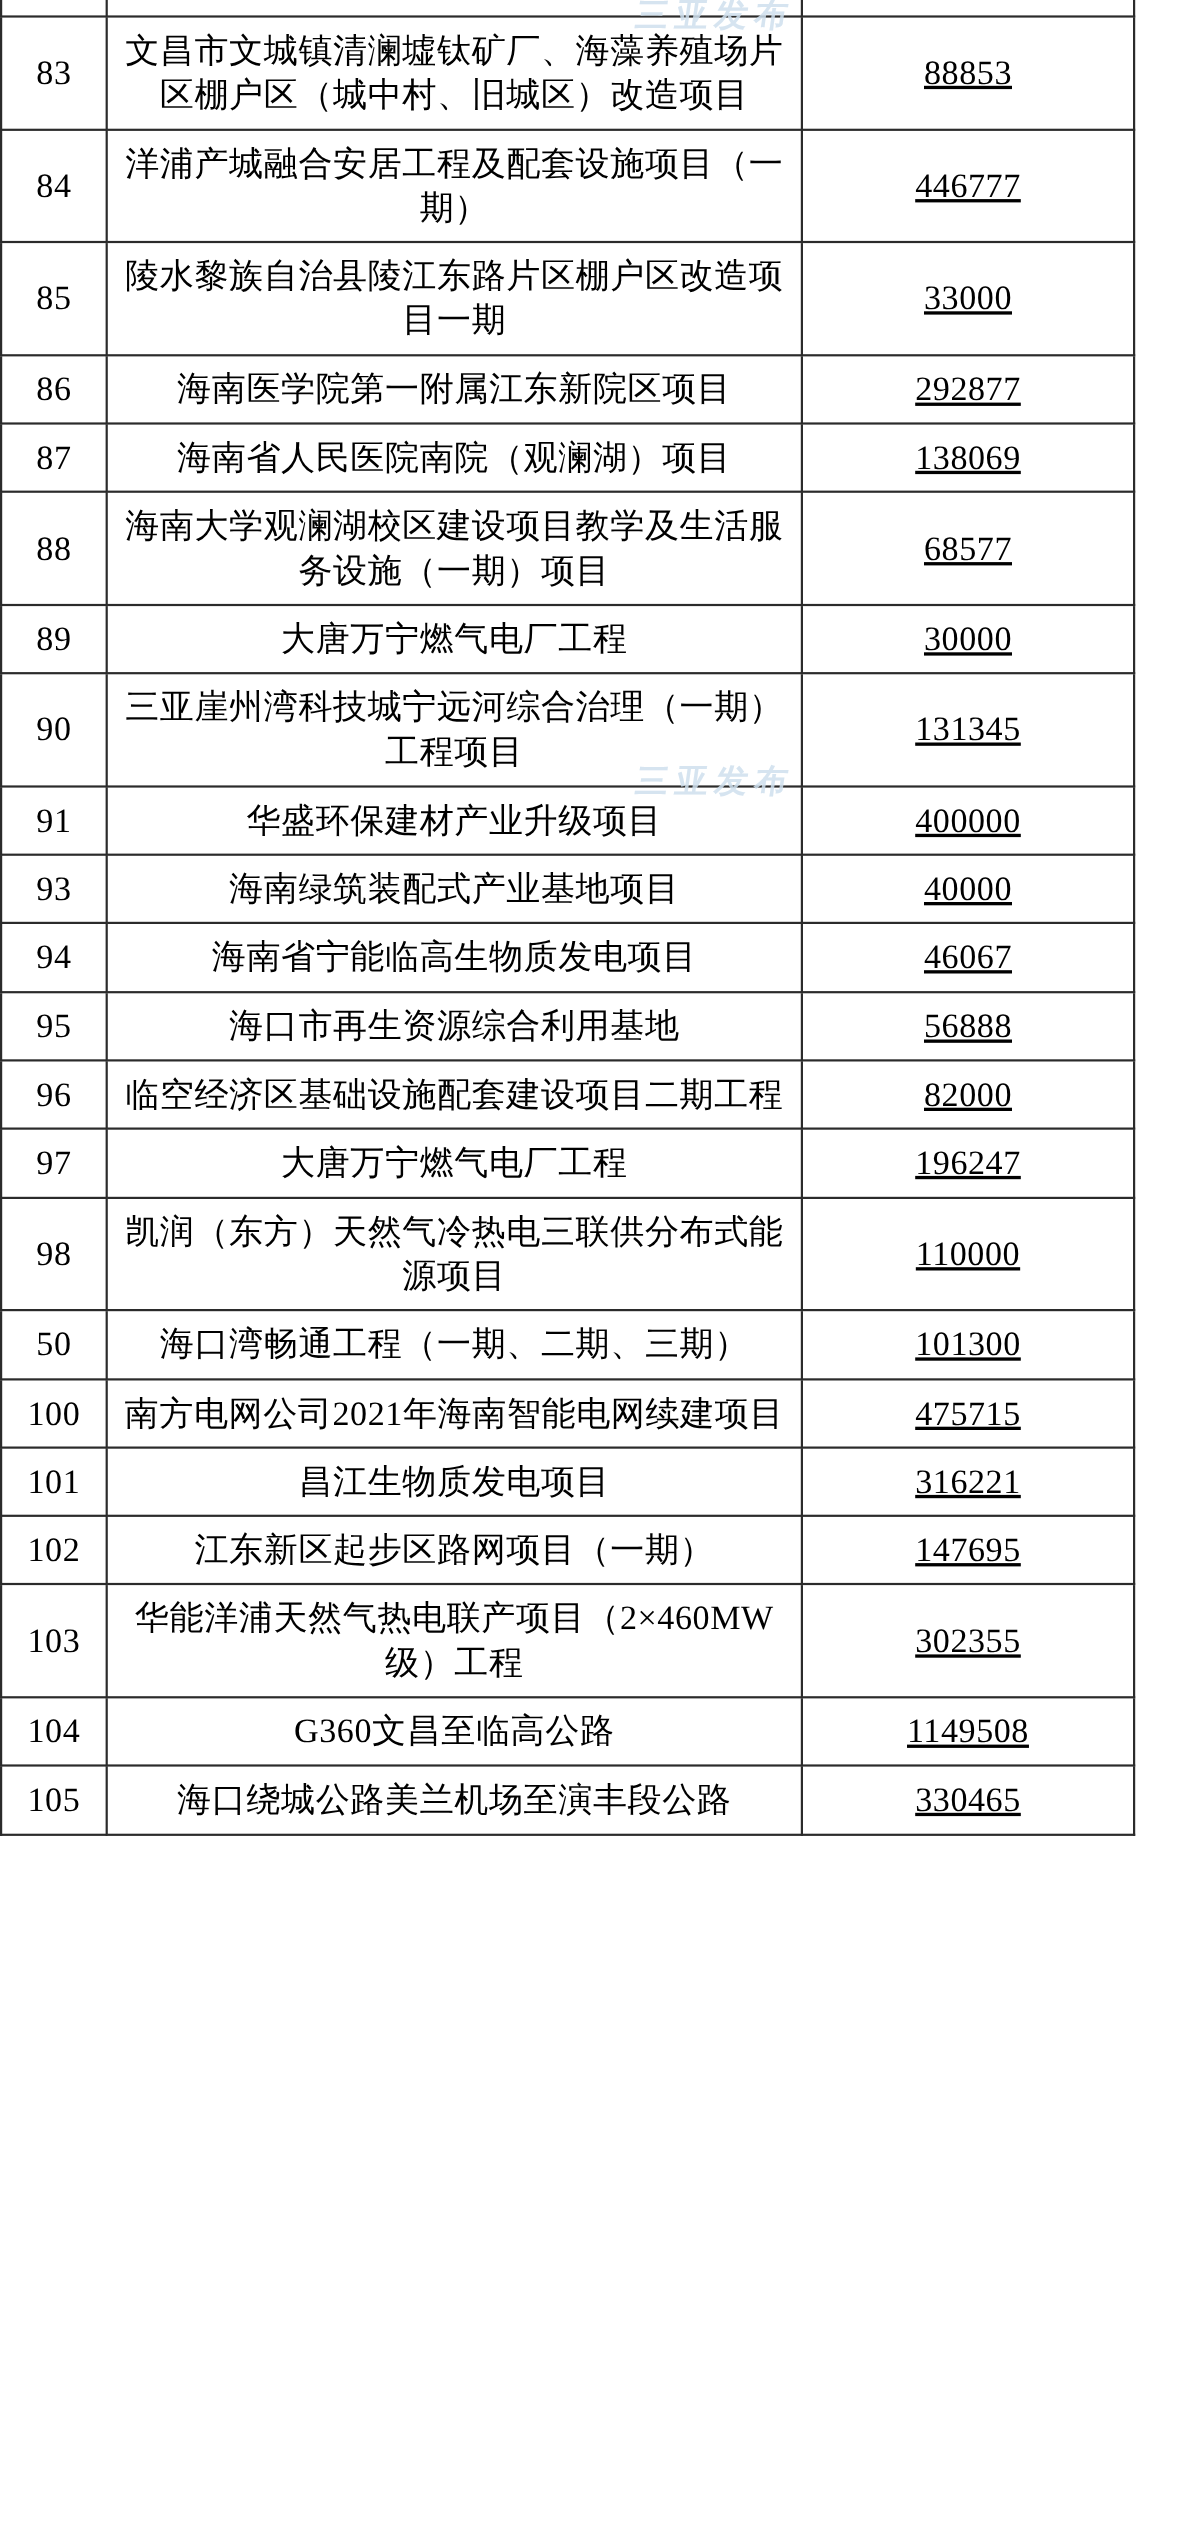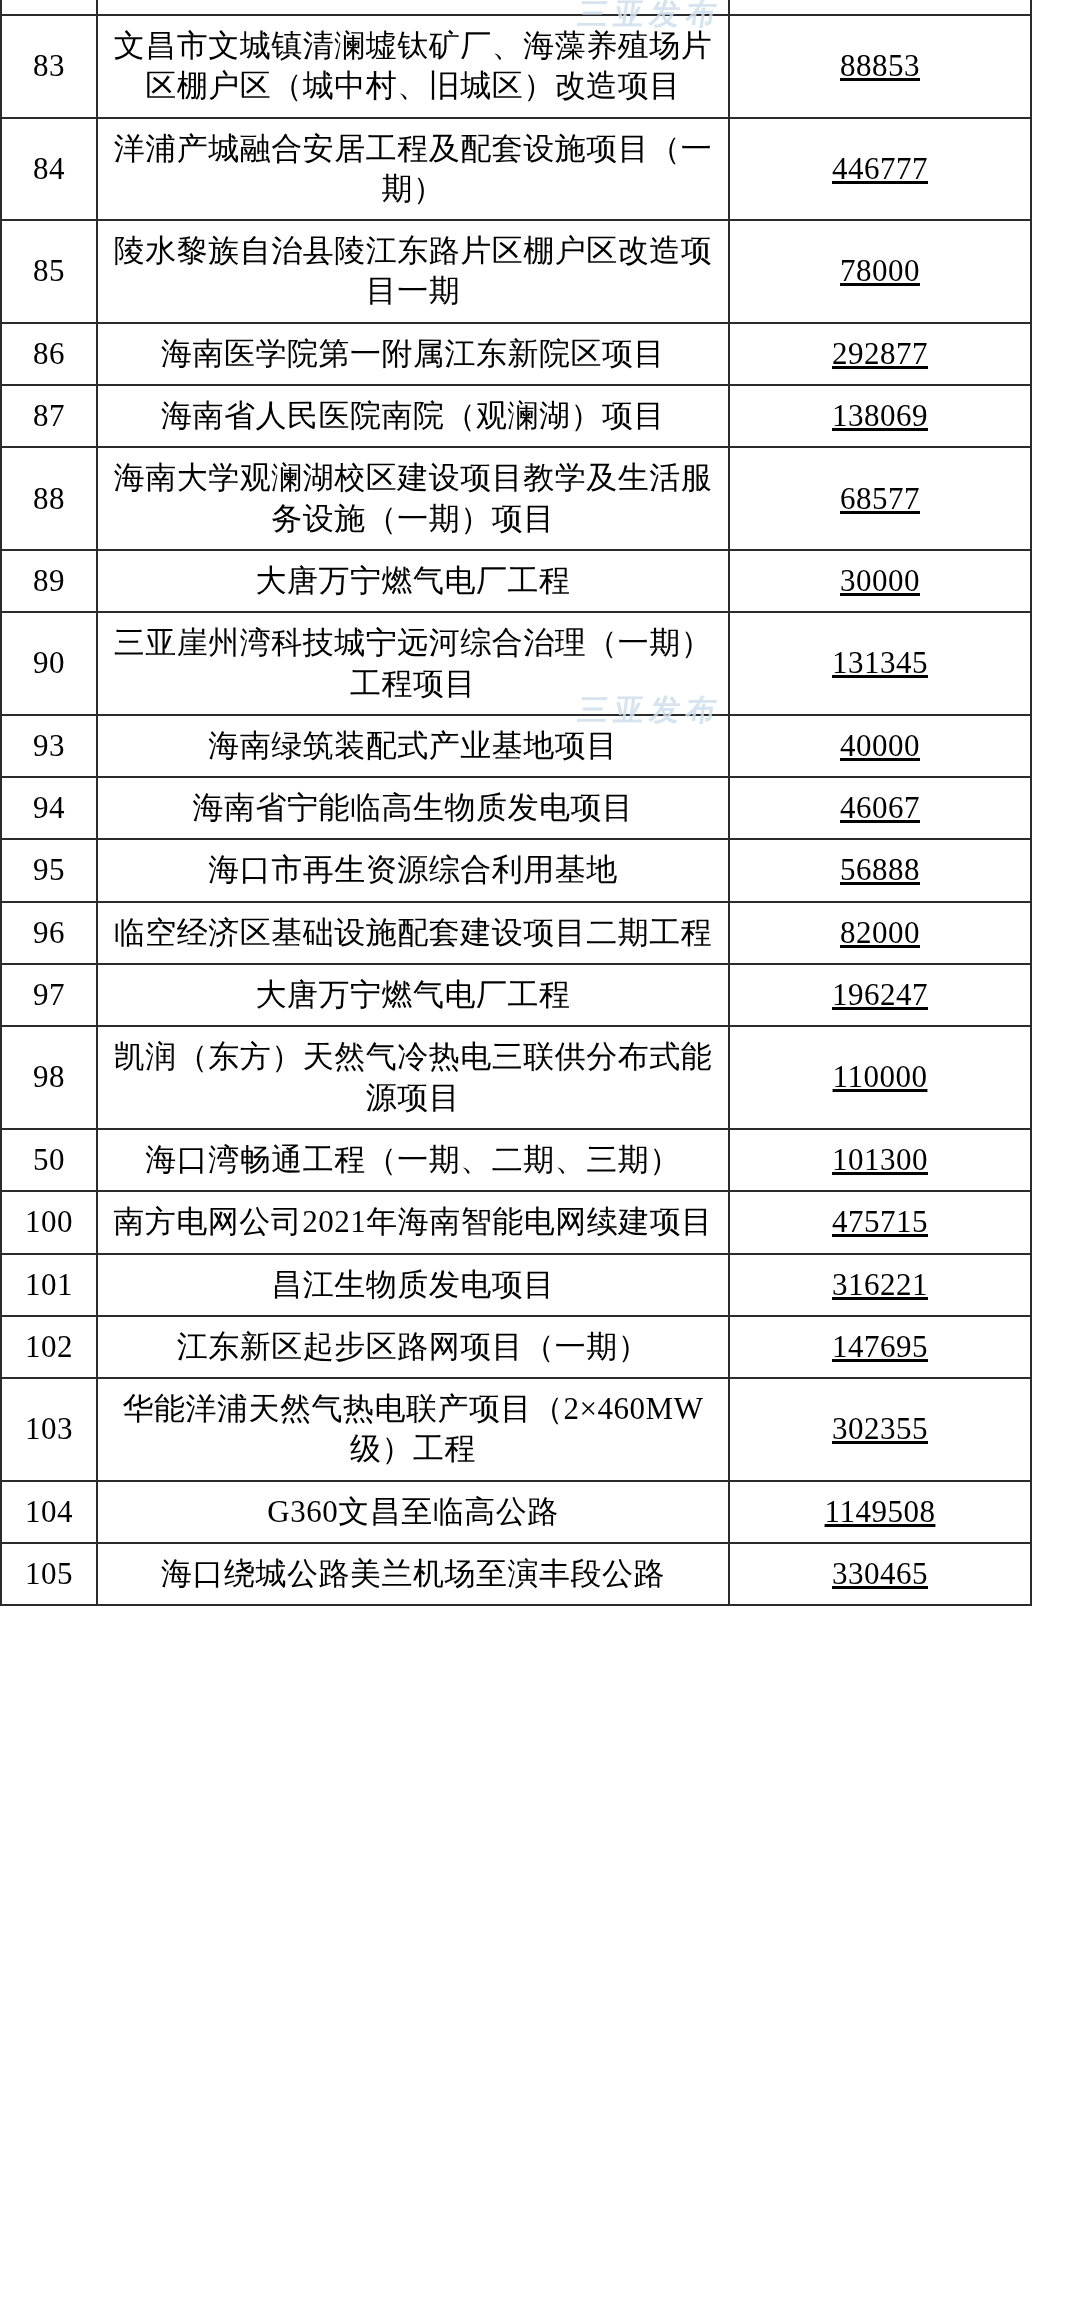--- a/index.html
+++ b/index.html
@@ -99,21 +99,21 @@
         <td class="col-value">88853</td>
       </tr>
       <tr>
         <td class="col-index">84</td>
         <td class="col-name">洋浦产城融合安居工程及配套设施项目（一期）</td>
         <td class="col-value">446777</td>
       </tr>
       <tr>
         <td class="col-index">85</td>
         <td class="col-name">陵水黎族自治县陵江东路片区棚户区改造项目一期</td>
-        <td class="col-value">78000</td>
+        <td class="col-value">33000</td>
       </tr>
       <tr>
         <td class="col-index">86</td>
         <td class="col-name">海南医学院第一附属江东新院区项目</td>
         <td class="col-value">292877</td>
       </tr>
       <tr>
         <td class="col-index">87</td>
         <td class="col-name">海南省人民医院南院（观澜湖）项目</td>
         <td class="col-value">138069</td>
@@ -127,20 +127,25 @@
         <td class="col-index">89</td>
         <td class="col-name">大唐万宁燃气电厂工程</td>
         <td class="col-value">30000</td>
       </tr>
       <tr>
         <td class="col-index">90</td>
         <td class="col-name">三亚崖州湾科技城宁远河综合治理（一期）工程项目</td>
         <td class="col-value">131345</td>
       </tr>
       <tr>
+        <td class="col-index">91</td>
+        <td class="col-name">华盛环保建材产业升级项目</td>
+        <td class="col-value">400000</td>
+      </tr>
+      <tr>
         <td class="col-index">93</td>
         <td class="col-name">海南绿筑装配式产业基地项目</td>
         <td class="col-value">40000</td>
       </tr>
       <tr>
         <td class="col-index">94</td>
         <td class="col-name">海南省宁能临高生物质发电项目</td>
         <td class="col-value">46067</td>
       </tr>
       <tr>

